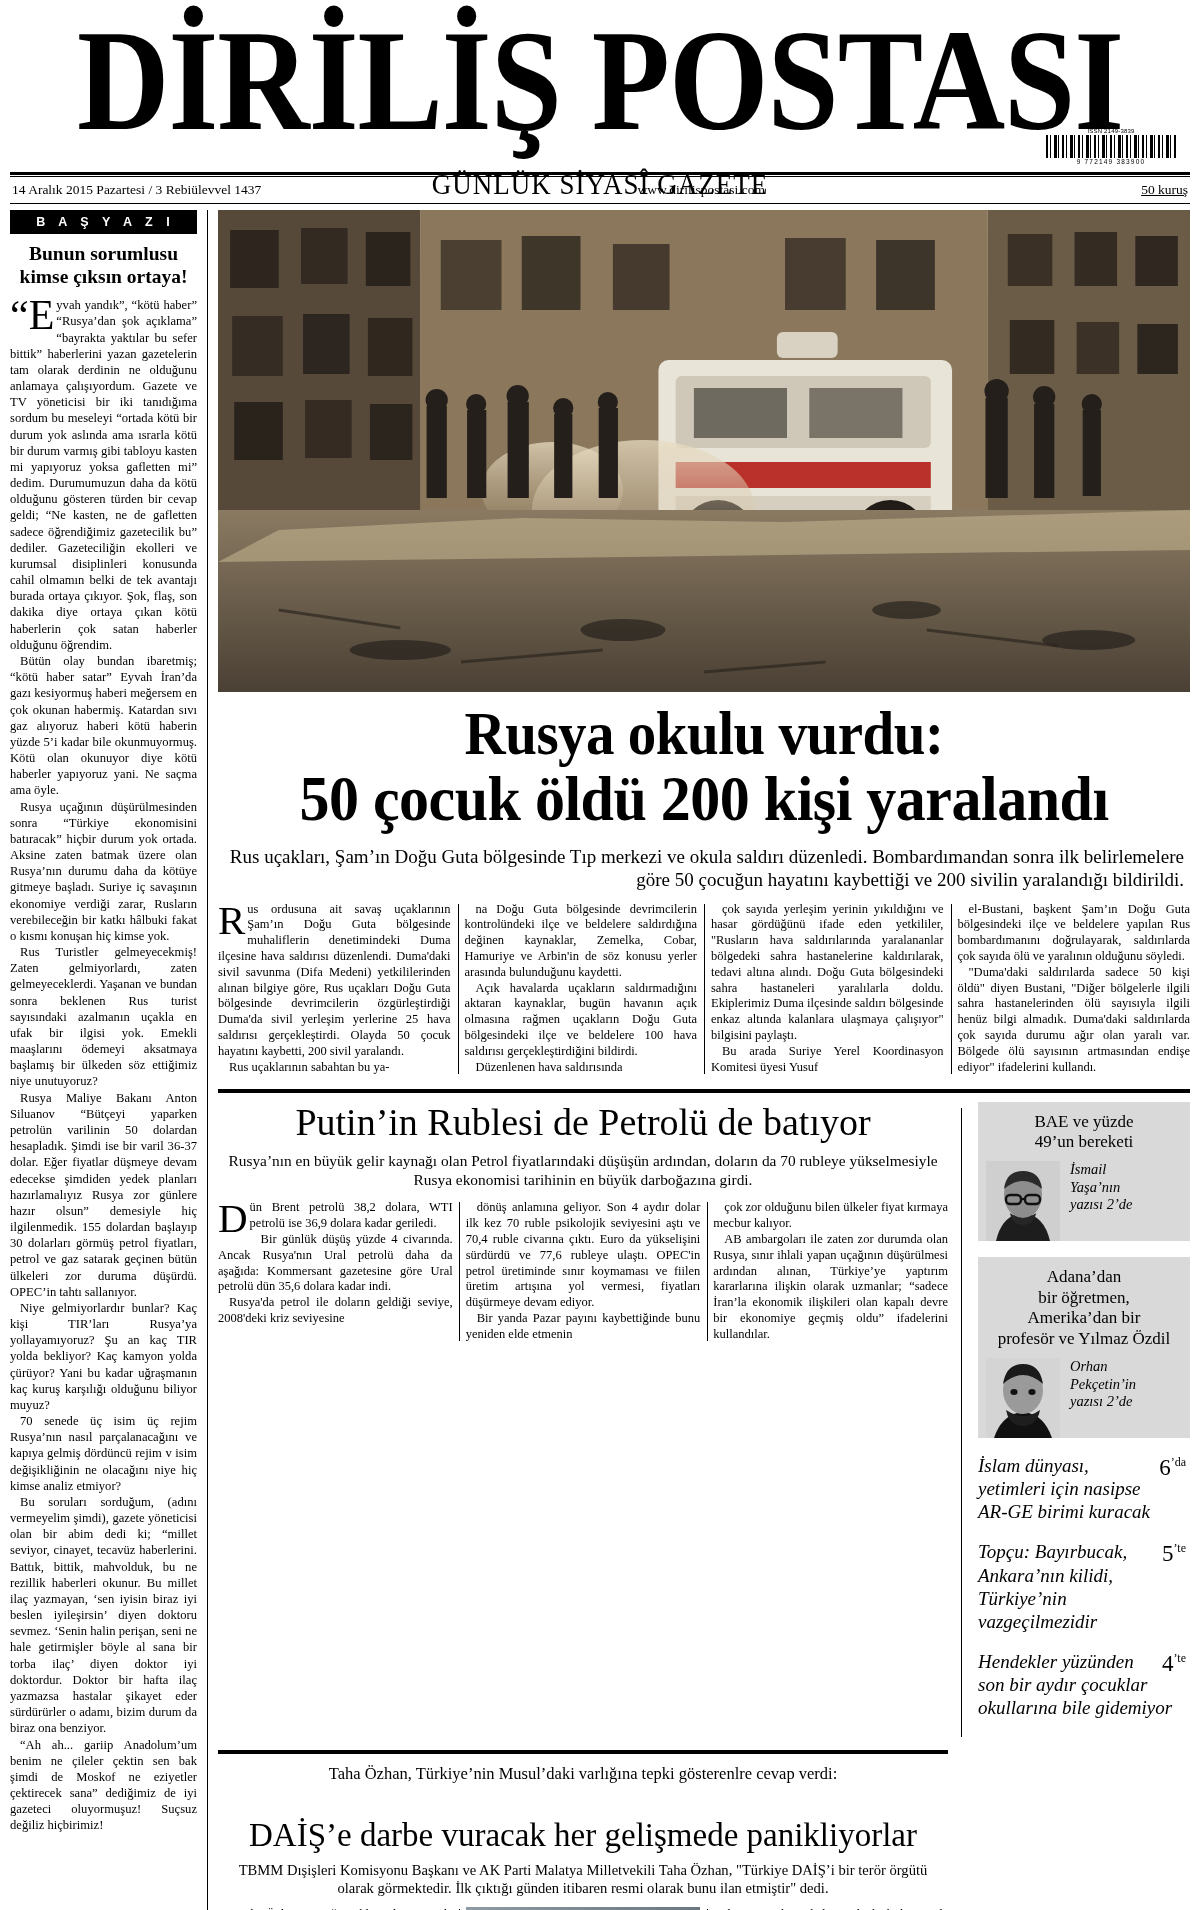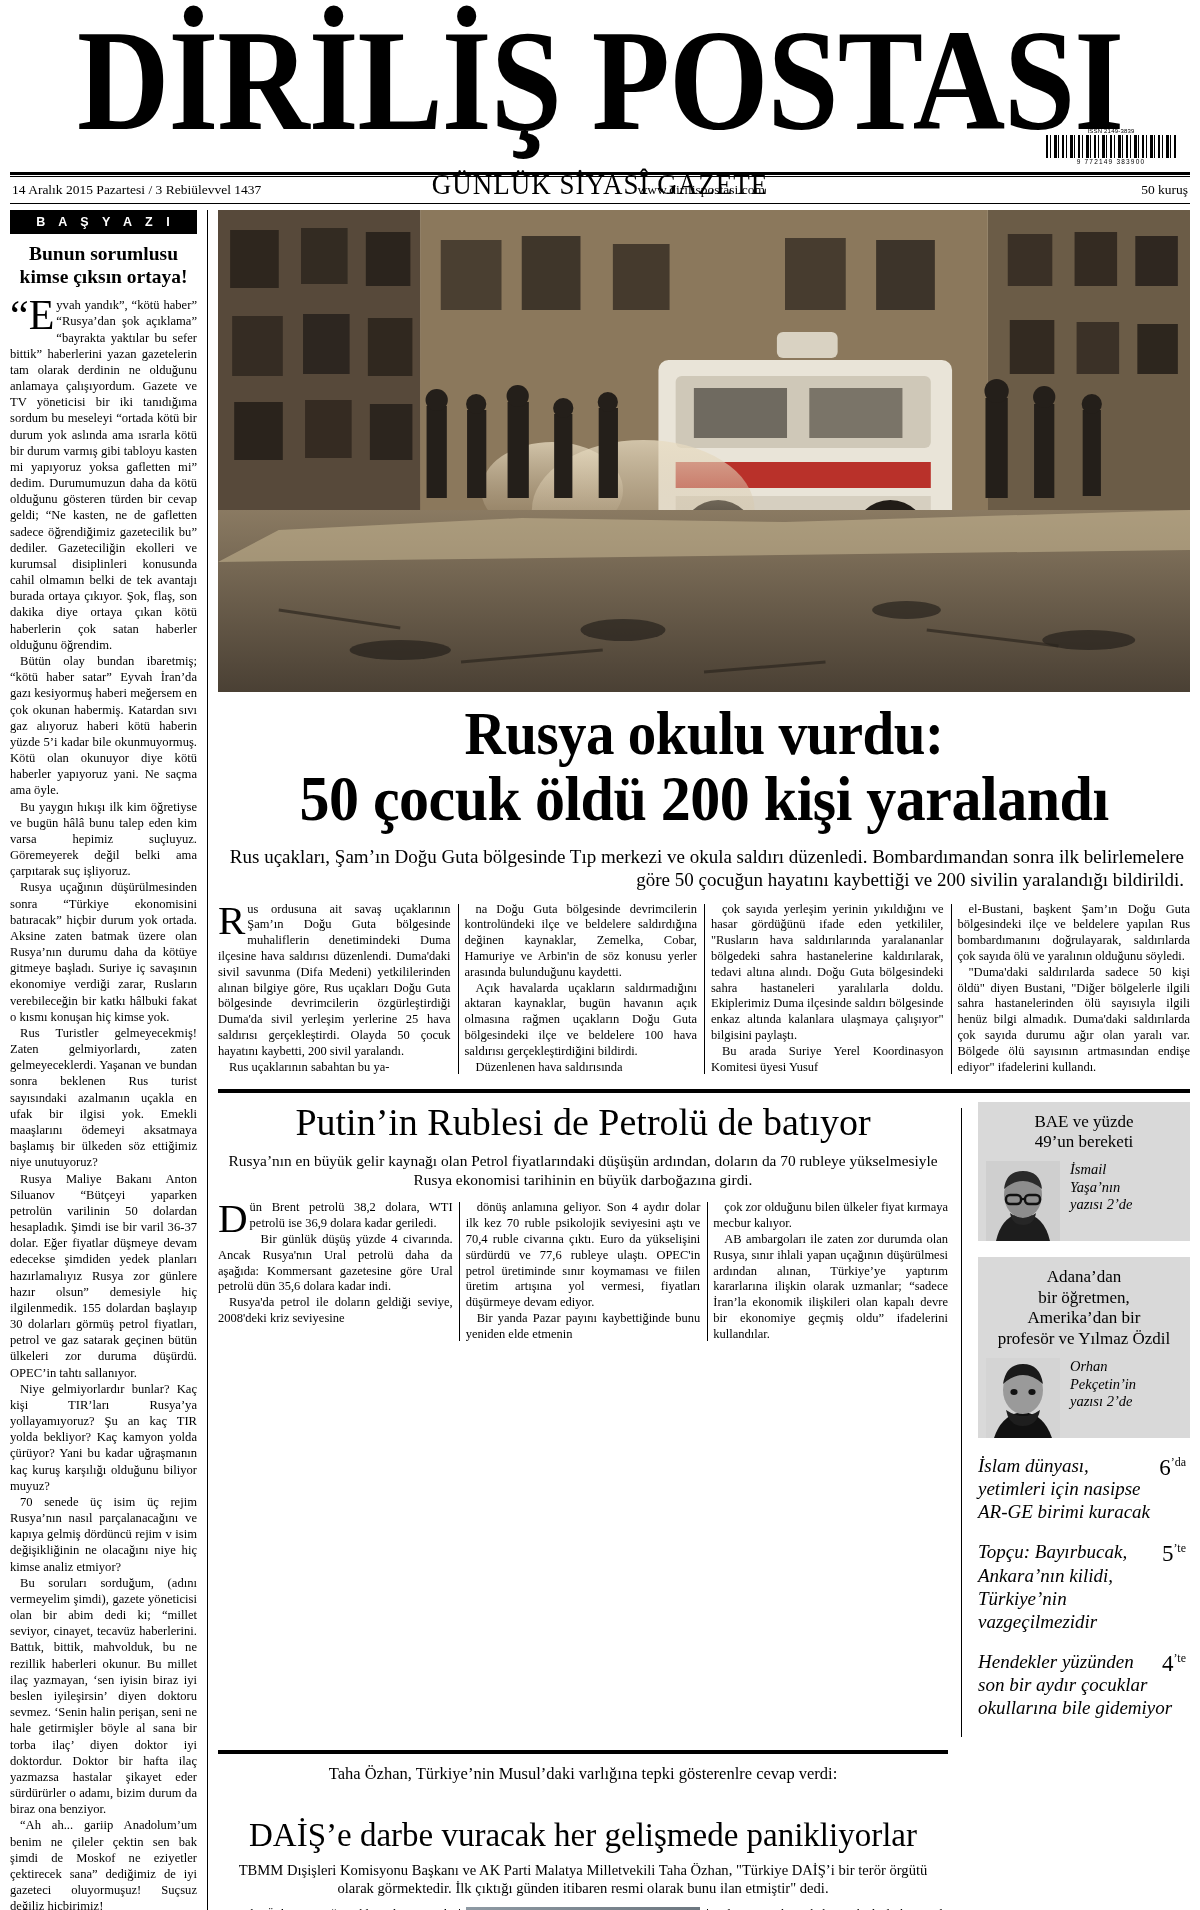--- a/index.html
+++ b/index.html
@@ -84,21 +84,21 @@
   .infobar {
     display: flex;
     justify-content: space-between;
     align-items: center;
     font-size: 13.5px;
     padding: 5px 2px 5px 2px;
     font-family: "Liberation Serif", serif;
     border-bottom: 1px solid #000;
   }
   .infobar .center { flex: 1; text-align: center; }
-  .infobar .right { text-align: right; }
+  .infobar .right { text-align: right; text-decoration: underline; }
 
   
   .main-grid {
     display: grid;
     grid-template-columns: 198px 1fr;
     gap: 0;
     margin-top: 6px;
   }
 
   
@@ -363,21 +363,20 @@
 
     <div class="editorial">
       <div class="basyazi-bar">B A Ş Y A Z I</div>
       <div class="ed-title">
         <div>Bunun sorumlusu</div>
         <div>kimse çıksın ortaya!</div>
       </div>
       <div class="ed-body">
         <p class="first">“Eyvah yandık”, “kötü haber” “Rusya’dan şok açıklama” “bayrakta yaktılar bu sefer bittik” haberlerini yazan gazetelerin tam olarak derdinin ne olduğunu anlamaya çalışıyordum. Gazete ve TV yöneticisi bir iki tanıdığıma sordum bu meseleyi “ortada kötü bir durum yok aslında ama ısrarla kötü bir durum varmış gibi tabloyu kasten mi yapıyoruz yoksa gafletten mi” dedim. Durumumuzun daha da kötü olduğunu gösteren türden bir cevap geldi; “Ne kasten, ne de gafletten sadece öğrendiğimiz gazetecilik bu” dediler. Gazeteciliğin ekolleri ve kurumsal disiplinleri konusunda cahil olmamın belki de tek avantajı burada ortaya çıkıyor. Şok, flaş, son dakika diye ortaya çıkan kötü haberlerin çok satan haberler olduğunu öğrendim.</p>
         <p>Bütün olay bundan ibaretmiş; “kötü haber satar” Eyvah İran’da gazı kesiyormuş haberi meğersem en çok okunan habermiş. Katardan sıvı gaz alıyoruz haberi kötü haberin yüzde 5’i kadar bile okunmuyormuş. Kötü olan okunuyor diye kötü haberler yapıyoruz yani. Ne saçma ama öyle.</p>
-        <p>Bu yaygın hıkışı ilk kim öğretiyse ve bugün hâlâ bunu talep eden kim varsa hepimiz suçluyuz. Göremeyerek değil belki ama çarpıtarak suç işliyoruz.</p>
         <p>Rusya uçağının düşürülmesinden sonra “Türkiye ekonomisini batıracak” hiçbir durum yok ortada. Aksine zaten batmak üzere olan Rusya’nın durumu daha da kötüye gitmeye başladı. Suriye iç savaşının ekonomiye verdiği zarar, Rusların verebileceğin bir katkı hâlbuki fakat o kısmı konuşan hiç kimse yok.</p>
         <p>Rus Turistler gelmeyecekmiş! Zaten gelmiyorlardı, zaten gelmeyeceklerdi. Yaşanan ve bundan sonra beklenen Rus turist sayısındaki azalmanın uçakla en ufak bir ilgisi yok. Emekli maaşlarını ödemeyi aksatmaya başlamış bir ülkeden söz ettiğimiz niye unutuyoruz?</p>
         <p>Rusya Maliye Bakanı Anton Siluanov “Bütçeyi yaparken petrolün varilinin 50 dolardan hesapladık. Şimdi ise bir varil 36-37 dolar. Eğer fiyatlar düşmeye devam edecekse şimdiden yedek planları hazırlamalıyız Rusya zor günlere hazır olsun” demesiyle hiç ilgilenmedik. 155 dolardan başlayıp 30 dolarları görmüş petrol fiyatları, petrol ve gaz satarak geçinen bütün ülkeleri zor duruma düşürdü. OPEC’in tahtı sallanıyor.</p>
         <p>Niye gelmiyorlardır bunlar? Kaç kişi TIR’ları Rusya’ya yollayamıyoruz? Şu an kaç TIR yolda bekliyor? Kaç kamyon yolda çürüyor? Yani bu kadar uğraşmanın kaç kuruş karşılığı olduğunu biliyor muyuz?</p>
         <p>70 senede üç isim üç rejim Rusya’nın nasıl parçalanacağını ve kapıya gelmiş dördüncü rejim v isim değişikliğinin ne olacağını niye hiç kimse analiz etmiyor?</p>
         <p>Bu soruları sorduğum, (adını vermeyelim şimdi), gazete yöneticisi olan bir abim dedi ki; “millet seviyor, cinayet, tecavüz haberlerini. Battık, bittik, mahvolduk, bu ne rezillik haberleri okunur. Bu millet ilaç yazmayan, ‘sen iyisin biraz iyi beslen iyileşirsin’ diyen doktoru sevmez. ‘Senin halin perişan, seni ne hale getirmişler böyle al sana bir torba ilaç’ diyen doktor iyi doktordur. Doktor bir hafta ilaç yazmazsa hastalar şikayet eder sürdürürler o adamı, bizim durum da biraz ona benziyor.</p>
         <p>“Ah ah... gariip Anadolum’um benim ne çileler çektin sen bak şimdi de Moskof ne eziyetler çektirecek sana” dediğimiz de iyi gazeteci oluyormuşuz! Suçsuz değiliz hiçbirimiz!</p>
       </div>
 
     </div>

